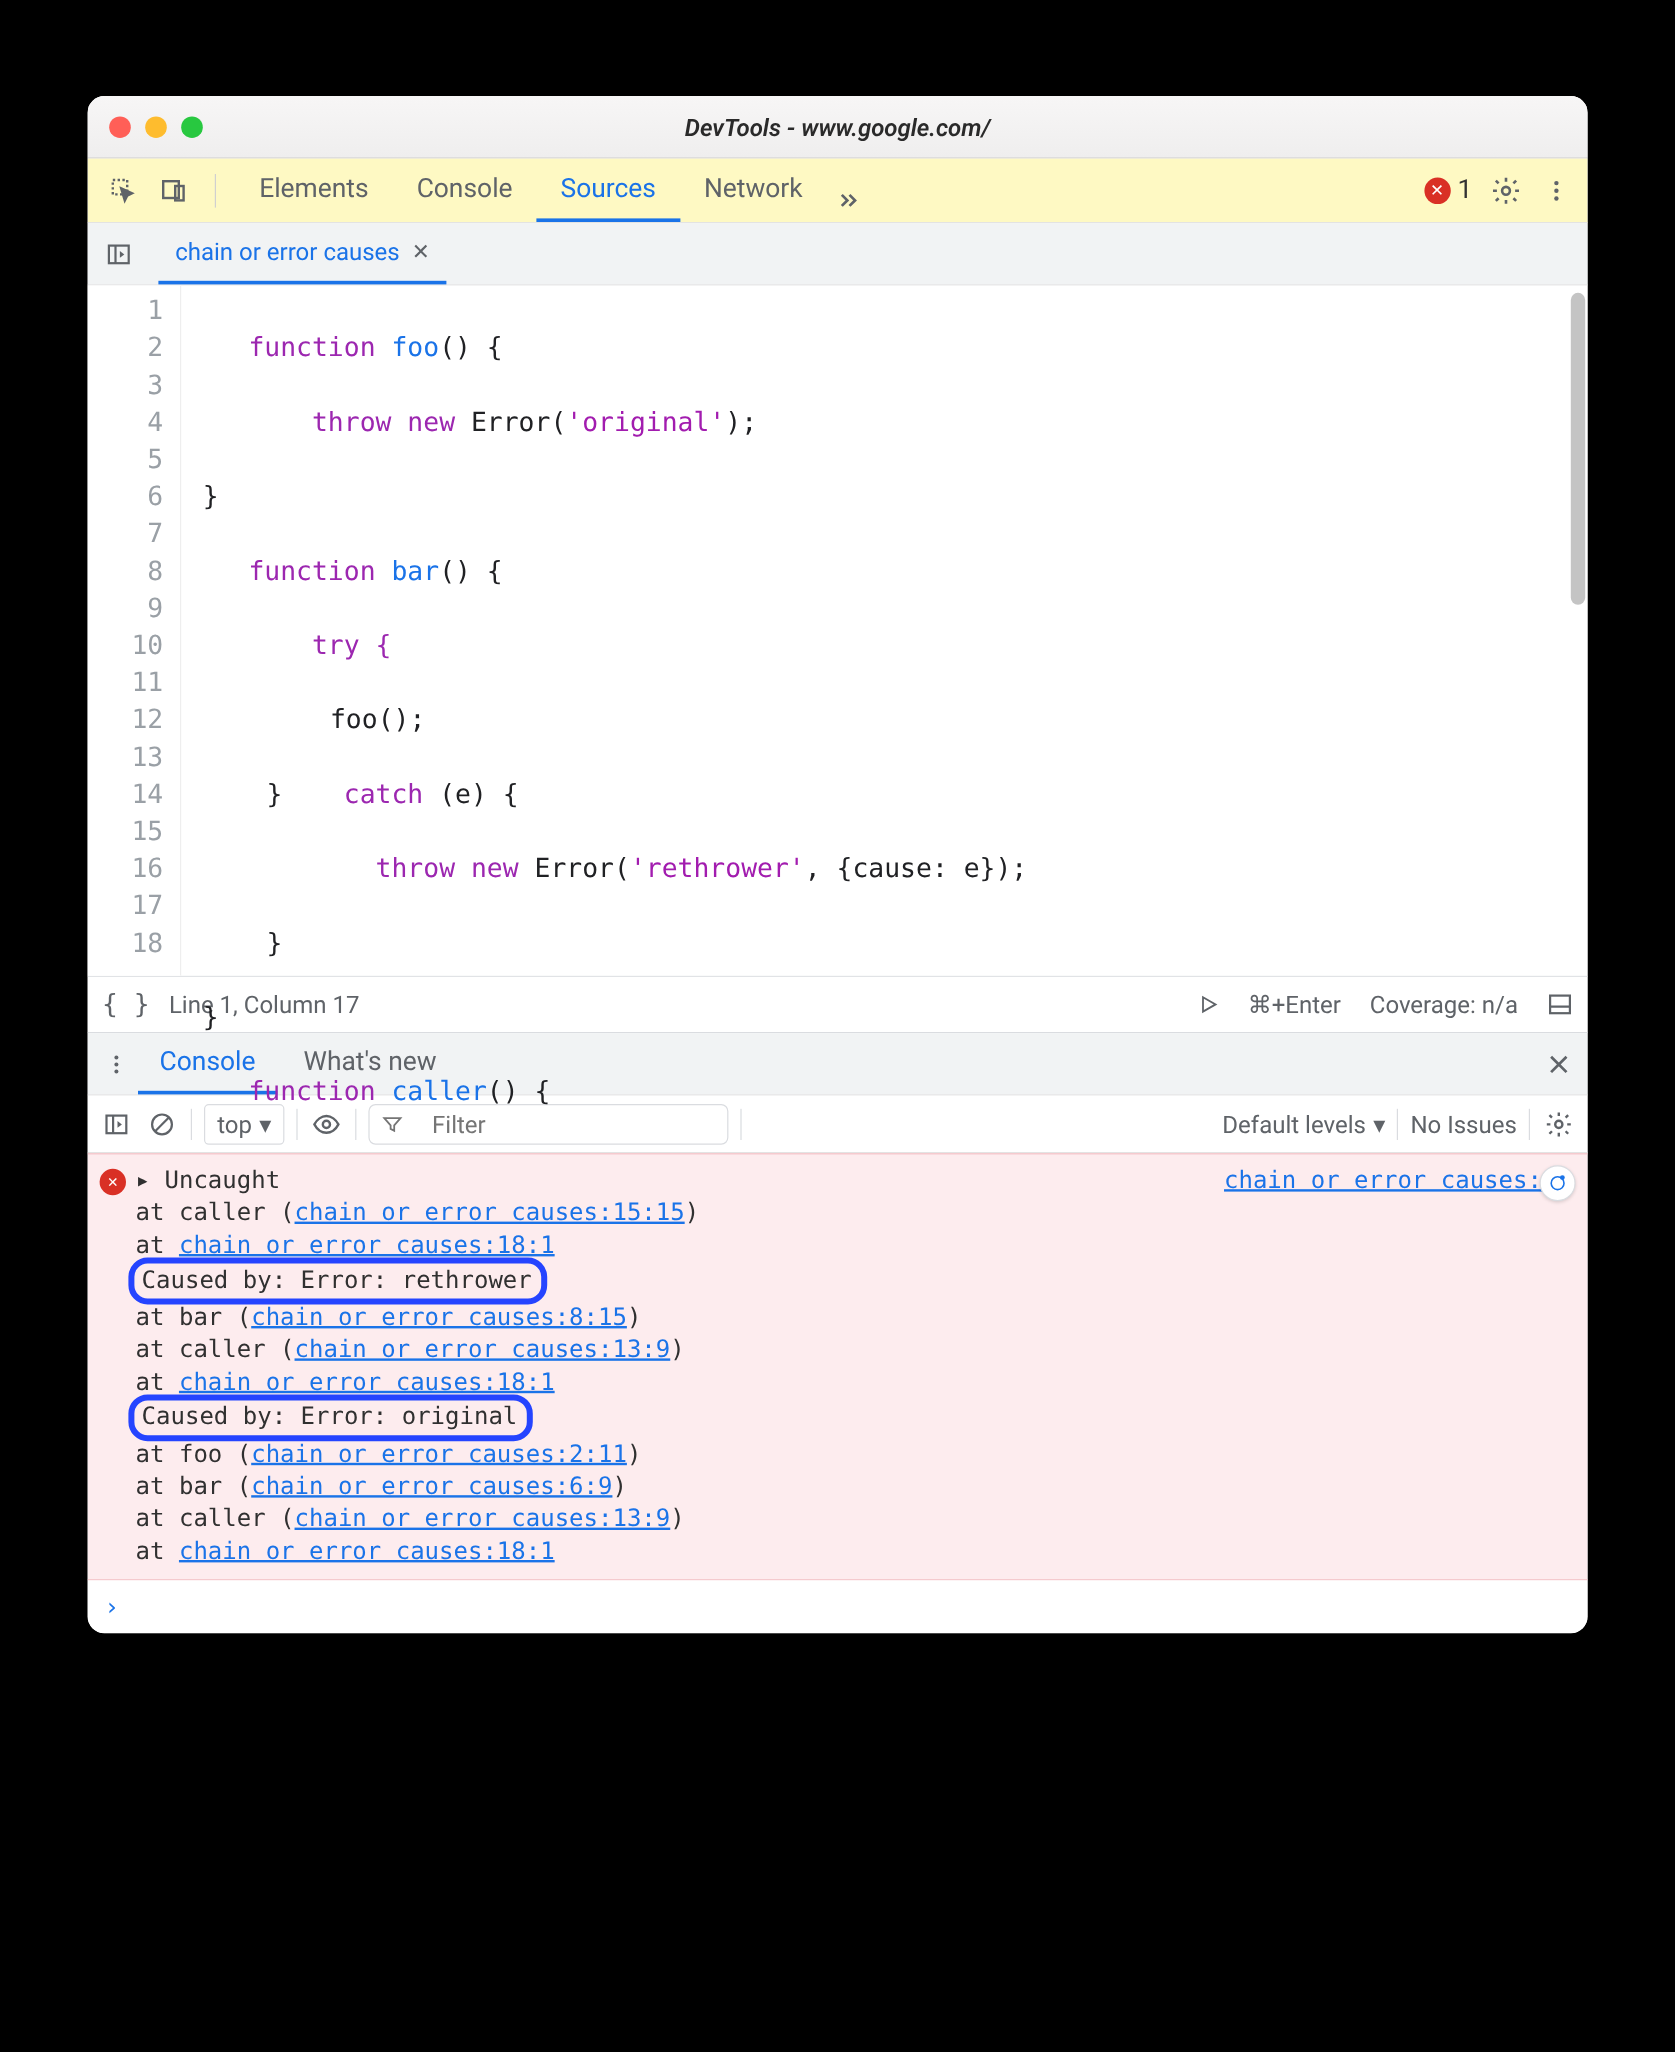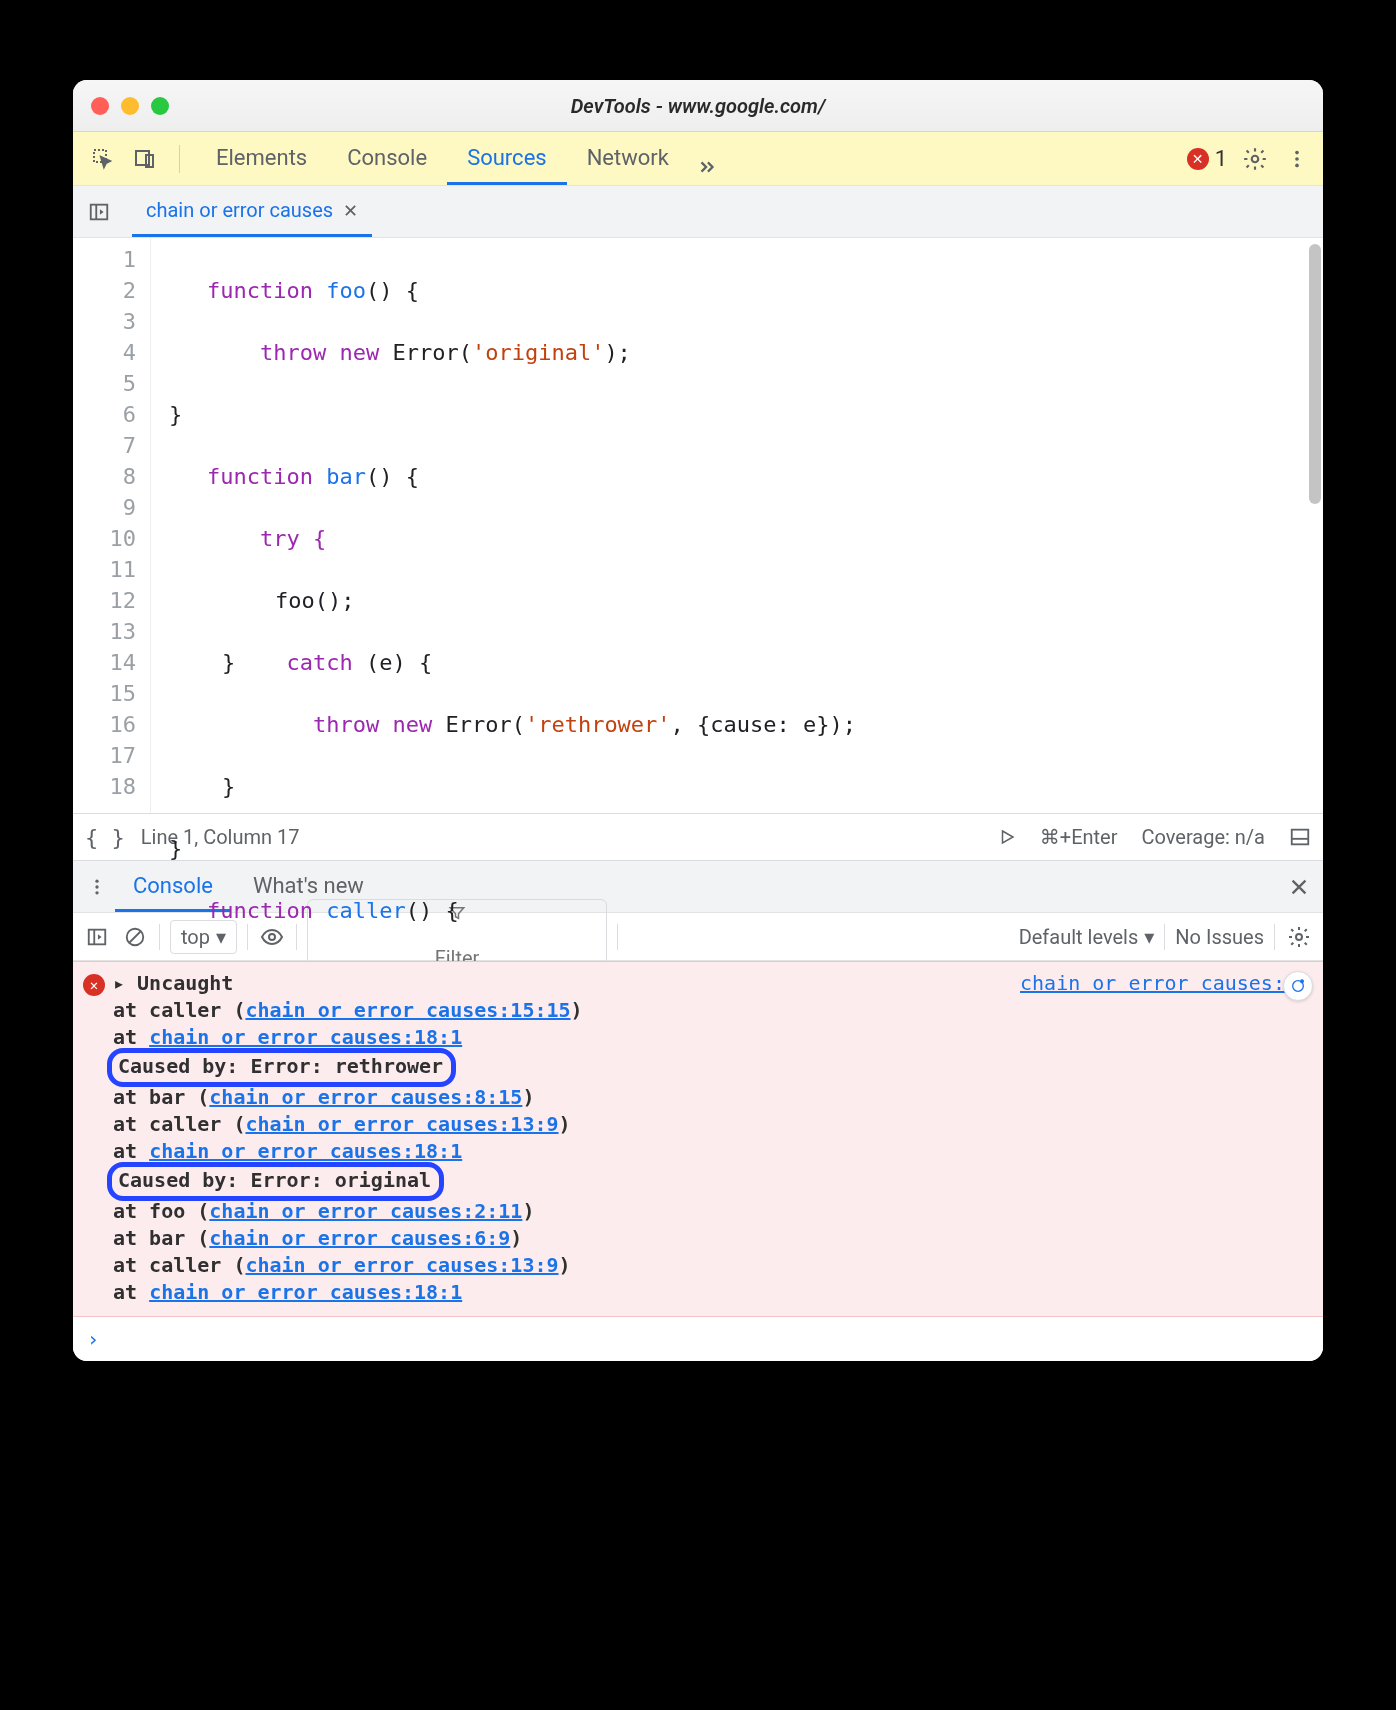--- a/index.html
+++ b/index.html
@@ -81,21 +81,21 @@
     display:flex; background:#fff; font-family: ui-monospace, SFMono-Regular, Menlo, monospace;
     font-size:22px; line-height:31px; height: 575px; position:relative;
   }
   .gutter {
     width:78px; text-align:right; padding:6px 14px 6px 0; color:#9aa0a6;
     user-select:none; background:#fff; border-right:1px solid #eee;
   }
   .code { padding:6px 0 6px 18px; white-space:pre; position:relative; flex:1;}
   .kw  { color:#9c27b0;margin-left:38px; } 
   .def { color:#1a73e8; } 
-  .str { color:#c2410c; }
+  .str { color:#a21caf; }
   .pun { color:#202124; }
   .squiggle { text-decoration: underline wavy #d93025 2px; text-underline-offset:4px;}
   .err-dot {
     display:inline-flex; width:20px;height:20px;border-radius:50%;background:#d93025;color:#fff;
     align-items:center;justify-content:center;font-size:14px;vertical-align:middle;margin-left:6px;
   }
   .scrollbar {
     position:absolute; right:2px; top:6px; width:12px; height:260px;
     background:#c4c4c4; border-radius:7px;
   }
@@ -116,39 +116,39 @@
   .dtab.active { color:#1a73e8; border-bottom-color:#1a73e8;}
   .drawer-tabs .close { margin-left:auto; cursor:pointer;}
   
   .console-tb {
     display:flex;align-items:center;height:48px;border-bottom:1px solid #e3e3e3;
     padding:0 10px; gap:10px; background:#fff; font-size:20px; color:#5f6368;
   }
   .ctx { display:flex;align-items:center;gap:6px;padding:4px 10px;border:1px solid #dadce0;border-radius:4px;}
   .filterbox {
     display:flex;align-items:center;gap:24px;border:1px solid #dadce0;border-radius:6px;
-    padding:4px 10px;color:#757575;width:300px;flex-direction:column;
+    padding:4px 10px;color:#757575;width:300px;
   }
   .dropdown { display:flex;align-items:center;gap:6px;}
   .console-tb .sep{ width:1px;height:26px;background:#dadce0;}
   
   .console {
     position:relative;
     font-family: ui-monospace, SFMono-Regular, Menlo, monospace;
     font-size:20px; line-height:27px;
   }
   .err-row {
     background:#fdecee; display:flex; padding:8px 14px 10px 10px;
     border-top:1px solid #f3c1c6; border-bottom:1px solid #f3c1c6;
   }
   .err-icon {
     width:22px;height:22px;border-radius:50%;background:#d93025;color:#fff;
     display:flex;align-items:center;justify-content:center;font-size:14px;flex:none;margin-top:4px;margin-right:8px;
   }
-  .trace { color:#303030;font-weight:bold; }
+  .trace { color:#303030; }
   .lnk { color:#1a73e8; text-decoration:underline; cursor:pointer;}
   .src-link { margin-left:auto; }
   .highlight {
     display:inline-block; border:5px solid #2544ff; border-radius:16px;
     padding:0 8px 2px 6px; margin:-3px 0 -3px -6px;
   }
   .ai-bubble{
     position:absolute; right:10px; top:10px; width:30px;height:30px;border-radius:50%;
     background:#fff;border:1px solid #dadce0;display:flex;align-items:center;justify-content:center;
     color:#1a73e8;font-size:16px;box-shadow:0 1px 3px rgba(0,0,0,.15);

